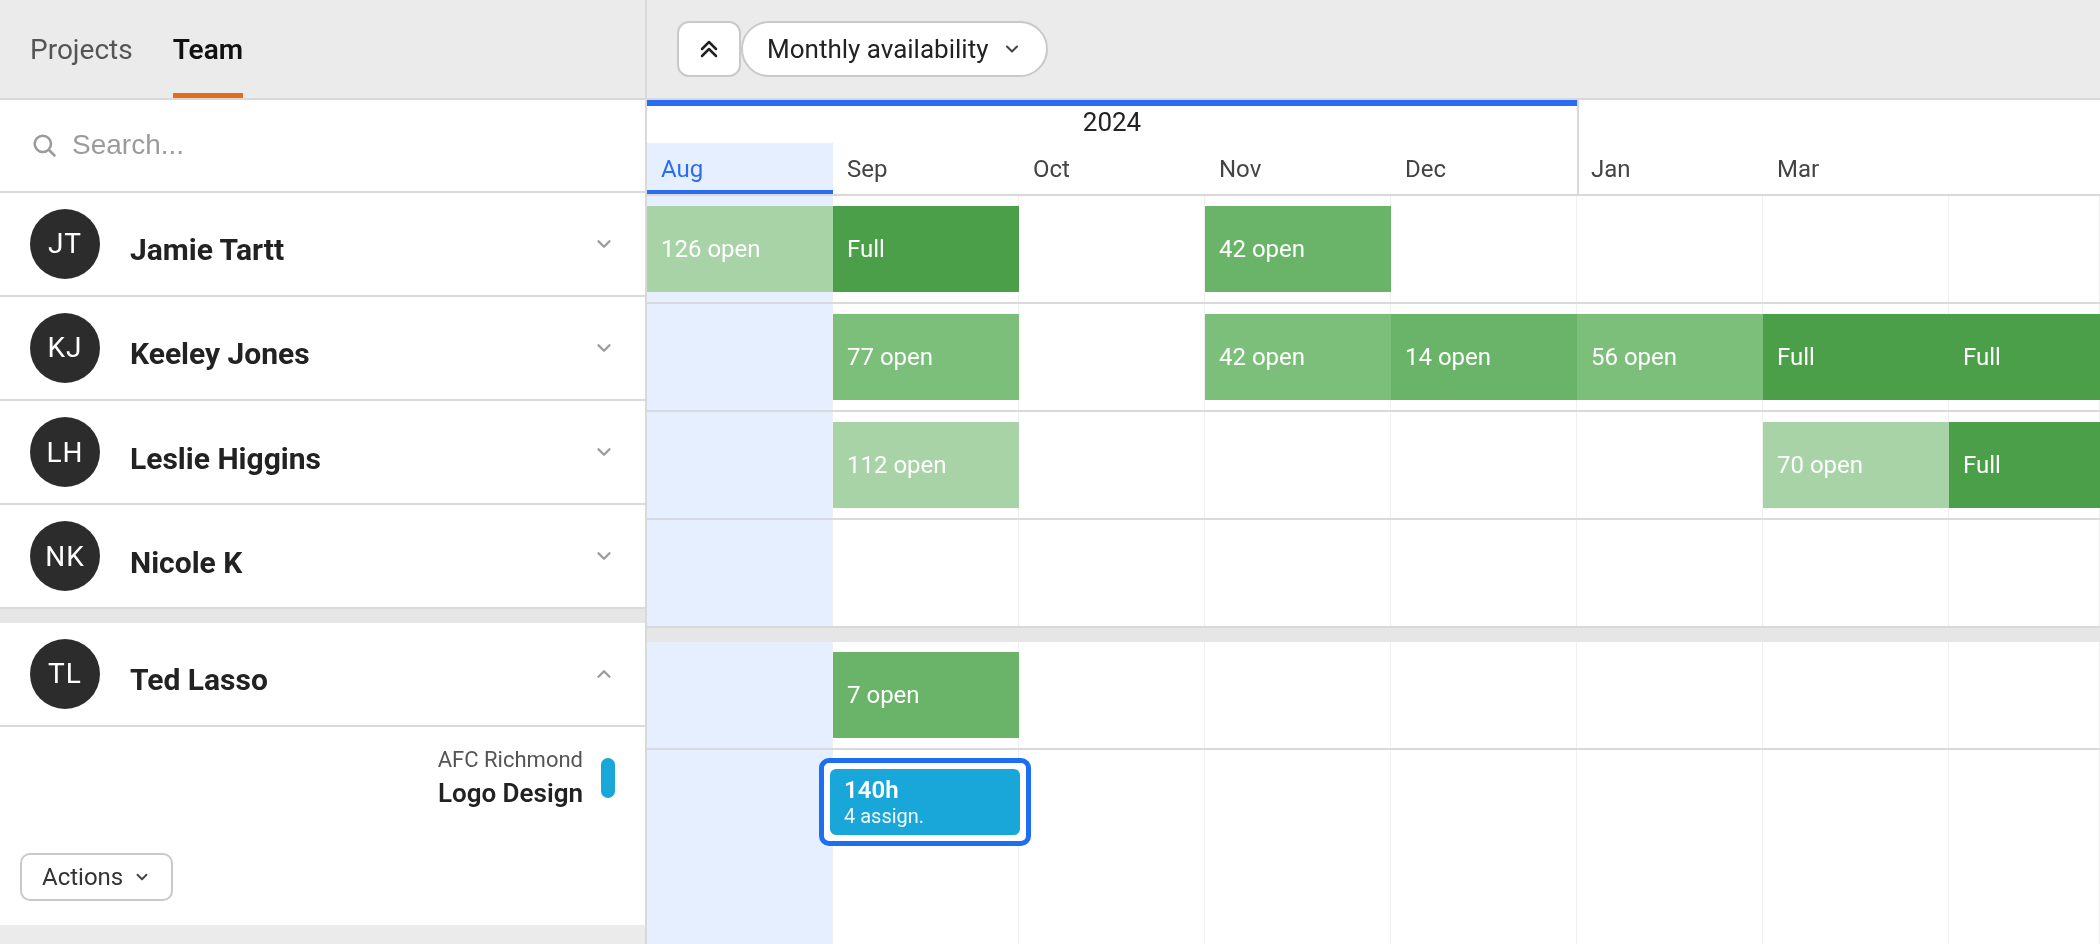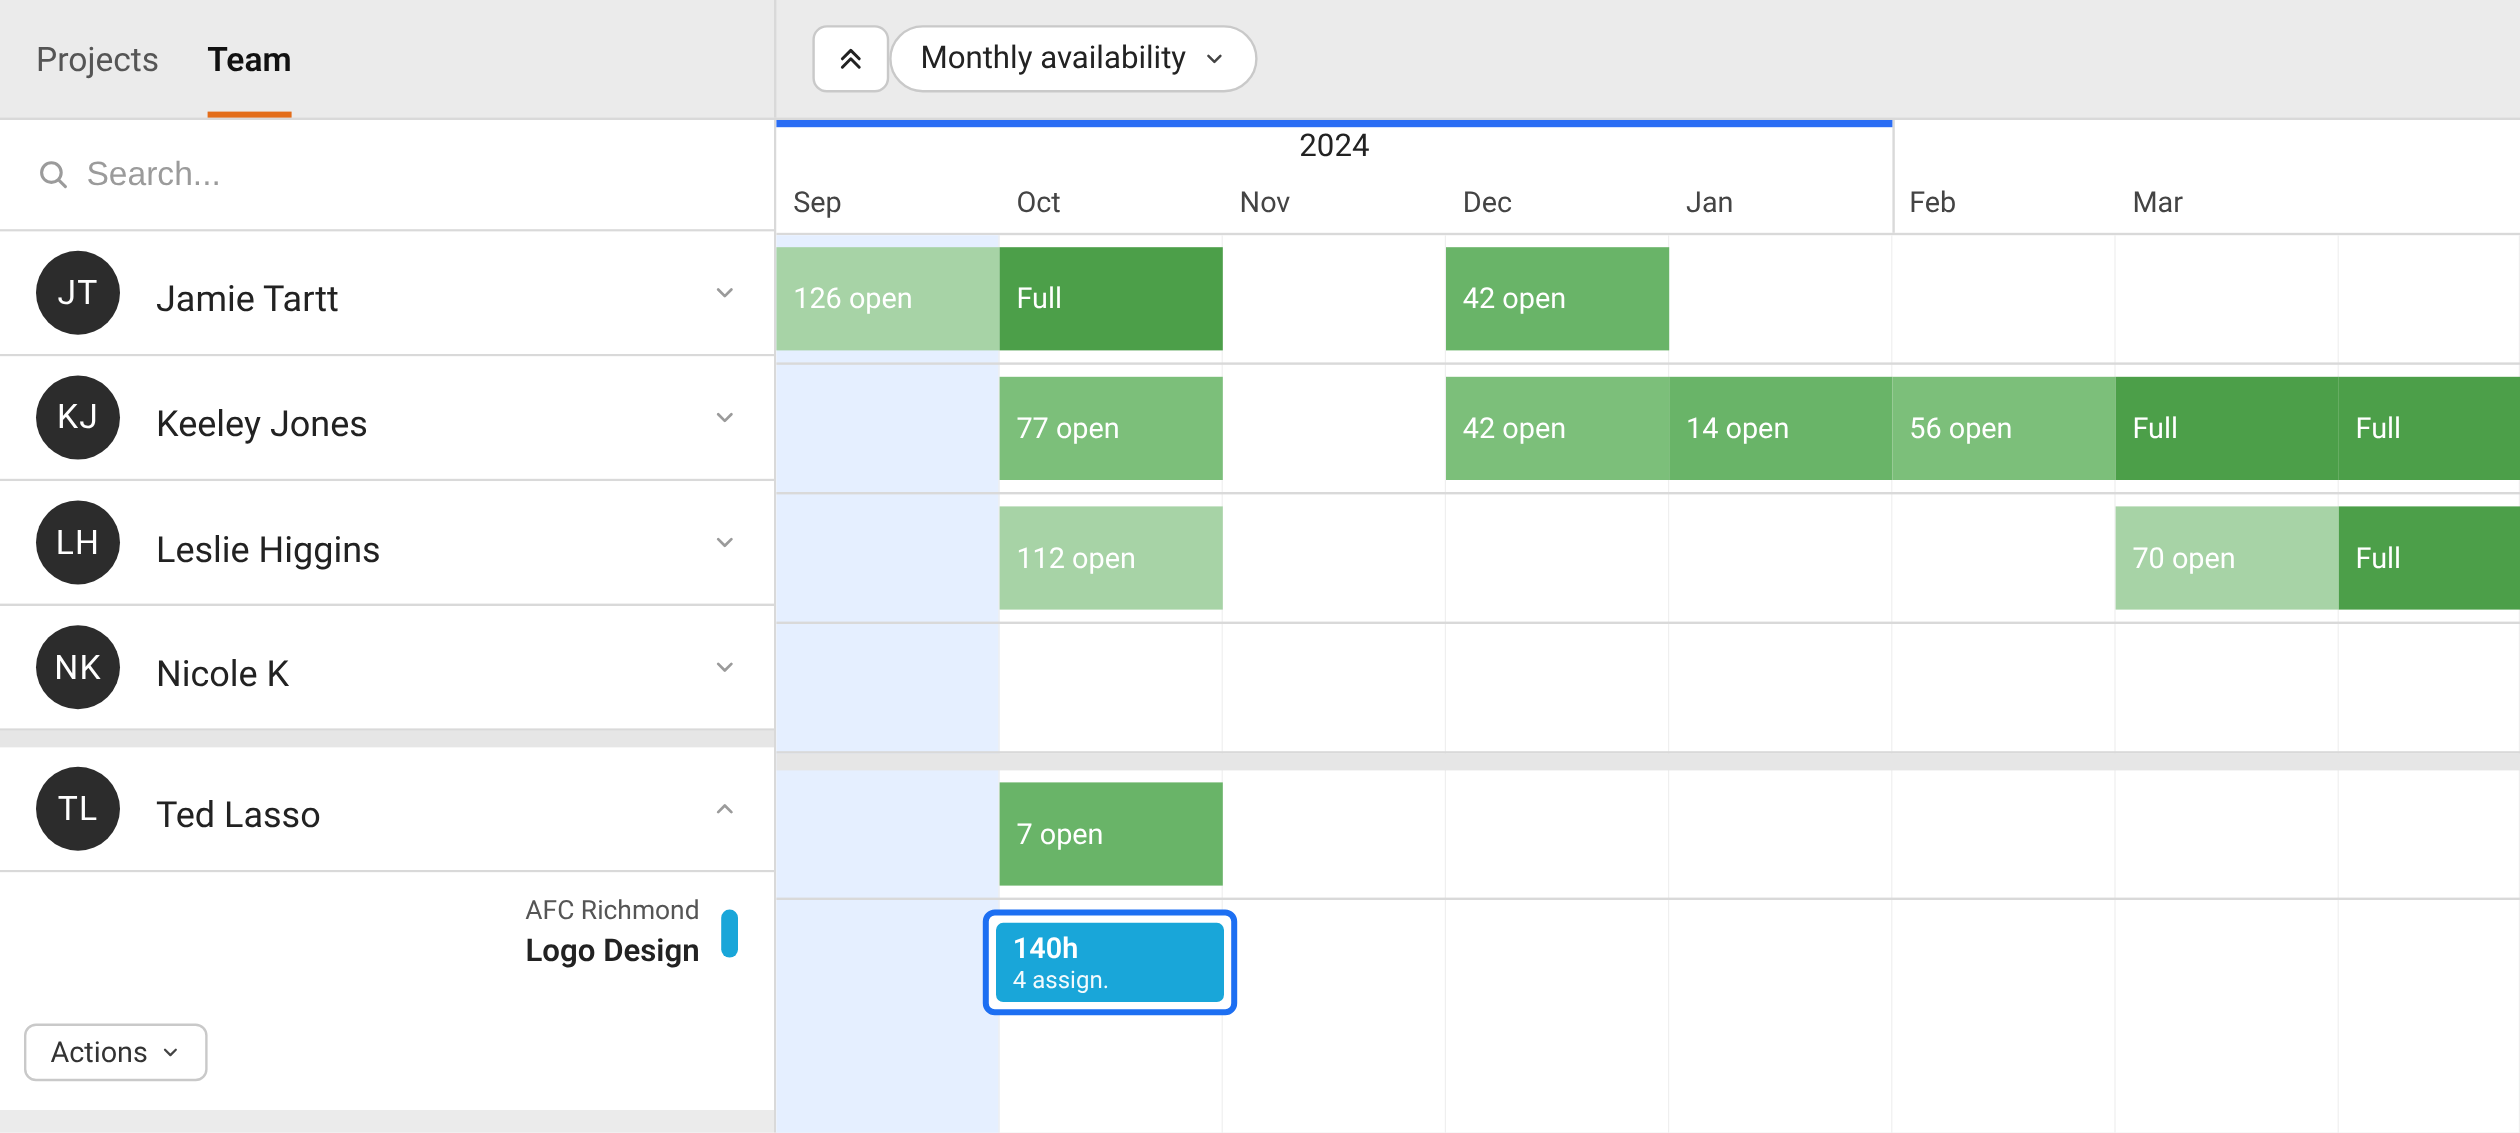--- a/index.html
+++ b/index.html
@@ -22,21 +22,21 @@
 
   
   .sidebar { width:647px; display:flex; flex-direction:column; border-right:2px solid #d9d9d9; background:#fff; }
   .search-row { height:96px; display:flex; align-items:center; padding:0 30px; gap:14px; border-bottom:2px solid #d9d9d9; }
   .search-icon { color:#9b9b9b; font-size:28px; }
   .search-input { flex:1; border:none; outline:none; font-size:28px; color:#222; background:transparent; }
   .search-input::placeholder { color:#9b9b9b; }
 
   .person-row { height:108px; display:flex; align-items:center; padding:0 30px; gap:30px; border-bottom:2px solid #d9d9d9; background:#fff; cursor:pointer; }
   .avatar { width:70px; height:70px; border-radius:50%; background:#2c2c2c; color:#fff; display:flex; align-items:center; justify-content:center; font-size:28px; letter-spacing:1px; flex-shrink:0;}
-  .person-name { flex:1; font-size:30px; font-weight:400;margin-top:12px; }
+  .person-name { flex:1; font-size:30px; font-weight:700;margin-top:12px; }
   .expand-chev { color:#9b9b9b; font-size:24px; }
 
   .gap-row { height:14px; background:#e6e6e6;}
   .task-row { height:104px; display:flex; align-items:center; padding:16px 30px; background:#fff; border-bottom: none;}
   .task-meta { margin-left:auto; display:flex; flex-direction:column; align-items:flex-end; gap:6px; padding-right: 18px;}
   .task-client { font-size:22px; color:#555; }
   .task-name { font-size:26px; font-weight:600; }
   .task-pill { width:14px; height:40px; border-radius:8px; background:#19a6d9; margin-left:0;}
   .actions-row { height:100px; display:flex; align-items:center; padding:0 20px; background:#fff;}
   .actions-btn { height:48px; padding:0 20px; border:2px solid #c9c9c9; border-radius:10px; background:#fff; display:flex; align-items:center; gap:10px; cursor:pointer; font-size:24px; color:#333;}
@@ -195,26 +195,26 @@
     </div>
 
     <div class="timeline">
       <div class="timeline-header">
         <div class="today-bar"></div>
         <div class="year-divider"></div>
         <div class="year-row">
           <span class="year-label">2024</span>
         </div>
         <div class="month-row">
+          <div class="month-cell current">Aug</div>
           <div class="month-cell">Sep</div>
           <div class="month-cell">Oct</div>
           <div class="month-cell">Nov</div>
           <div class="month-cell">Dec</div>
           <div class="month-cell">Jan</div>
-          <div class="month-cell">Feb</div>
           <div class="month-cell month-last">Mar</div>
         </div>
       </div>
 
       <div class="timeline-body">
         <div class="grid-cols">
           <div class="grid-col current"></div>
           <div class="grid-col"></div>
           <div class="grid-col"></div>
           <div class="grid-col"></div>

